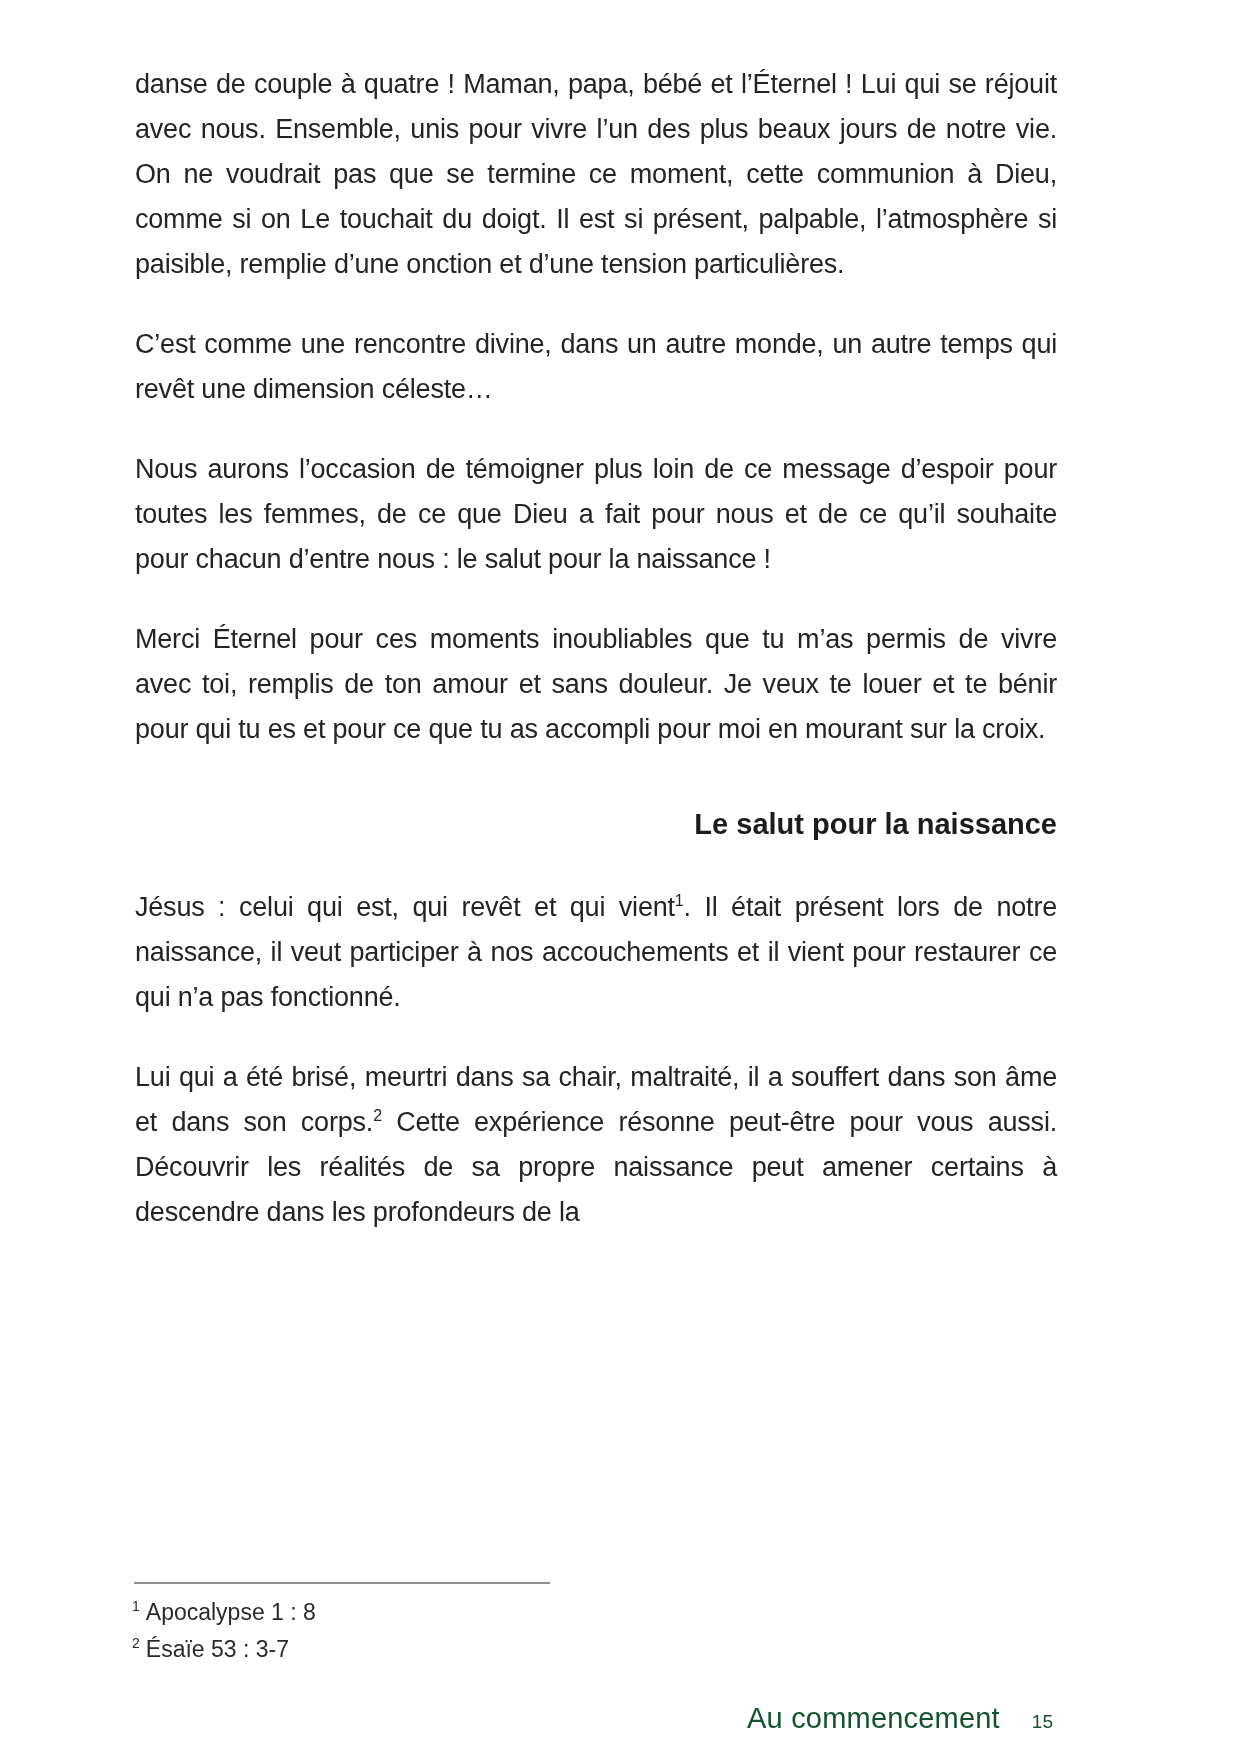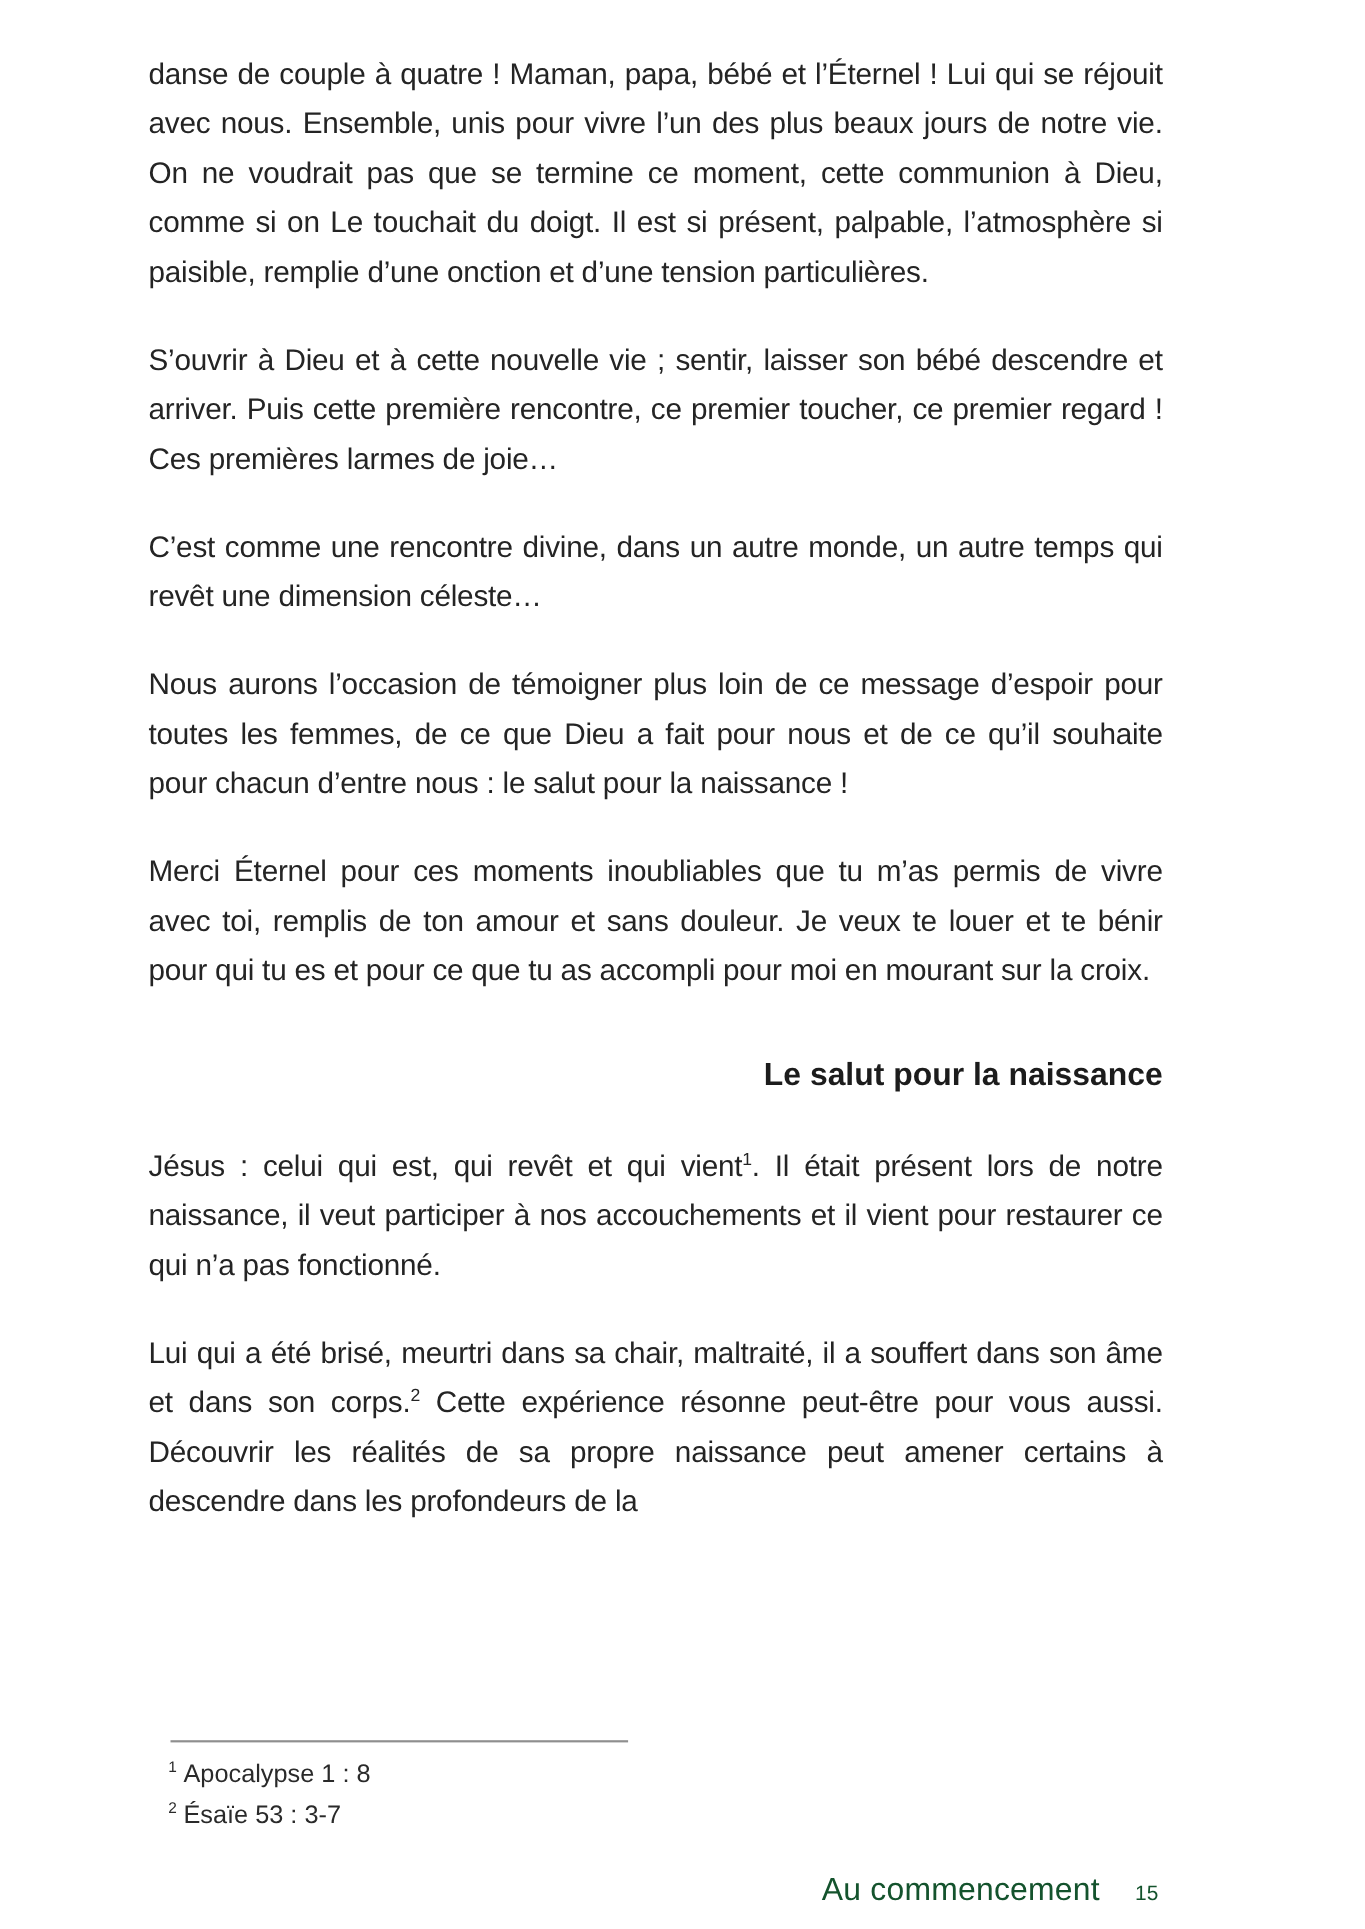--- a/index.html
+++ b/index.html
@@ -12,21 +12,21 @@
     width: 1241px;
     height: 1754px;
     background: #ffffff;
     font-family: "Liberation Sans", "DejaVu Sans", sans-serif;
     color: #222222;
     overflow: hidden;
     box-sizing: border-box;
   }
   .text-block {
     position: absolute;
-    top: 45px;
+    top: 62px;
     left: 135px;
     width: 922px;
   }
   .body-para {
     margin: 0 0 35px 0;
     font-size: 27px;
     line-height: 45px;
     text-align: justify;
     letter-spacing: -0.2px;
     color: #242424;
@@ -43,21 +43,21 @@
     margin: 50px 0 38px 87px;
     font-size: 29px;
     line-height: 45px;
     font-weight: bold;
     color: #1c1c1c;
     text-align: right;
   }
   .footnotes {
     position: absolute;
     top: 1582px;
-    left: 153px;
+    left: 132px;
     width: 922px;
   }
   .fn-rule {
     width: 416px;
     height: 0;
     border-top: 2px solid #8f8f8f;
     margin: 0 0 10px 2px;
   }
   .footnote {
     font-size: 23px;
@@ -90,21 +90,20 @@
 </style>
 </head>
 <body>
 
 <div class="page">
 
   <main class="text-block">
 
     <p class="body-para">danse de couple à quatre ! Maman, papa, bébé et l’Éternel ! Lui qui se réjouit avec nous. Ensemble, unis pour vivre l’un des plus beaux jours de notre vie. On ne voudrait pas que se termine ce moment, cette communion à Dieu, comme si on Le touchait du doigt. Il est si présent, palpable, l’atmosphère si paisible, remplie d’une onction et d’une tension particulières.</p>
 
-    <p class="body-para">S’ouvrir à Dieu et à cette nouvelle vie ; sentir, laisser son bébé descendre et arriver. Puis cette première rencontre, ce premier toucher, ce premier regard ! Ces premières larmes de joie…</p>
 
     <p class="body-para">C’est comme une rencontre divine, dans un autre monde, un autre temps qui revêt une dimension céleste…</p>
 
     <p class="body-para">Nous aurons l’occasion de témoigner plus loin de ce message d’espoir pour toutes les femmes, de ce que Dieu a fait pour nous et de ce qu’il souhaite pour chacun d’entre nous : le salut pour la naissance !</p>
 
     <p class="body-para">Merci Éternel pour ces moments inoubliables que tu m’as permis de vivre avec toi, remplis de ton amour et sans douleur. Je veux te louer et te bénir pour qui tu es et pour ce que tu as accompli pour moi en mourant sur la croix.</p>
 
     <h2 class="section-heading">Le salut pour la naissance</h2>
 
     <p class="body-para"><span>Jésus : celui qui est, qui revêt et qui vient</span><sup class="fn-ref">1</sup><span>. Il était présent lors de notre naissance, il veut participer à nos accouchements et il vient pour restaurer ce qui n’a pas fonctionné.</span></p>

